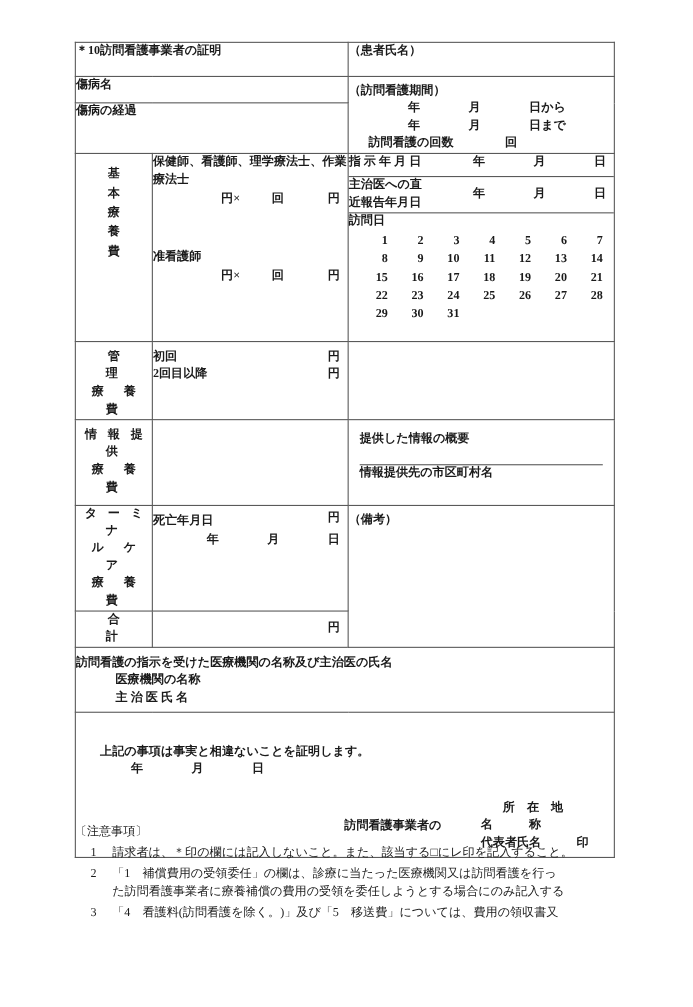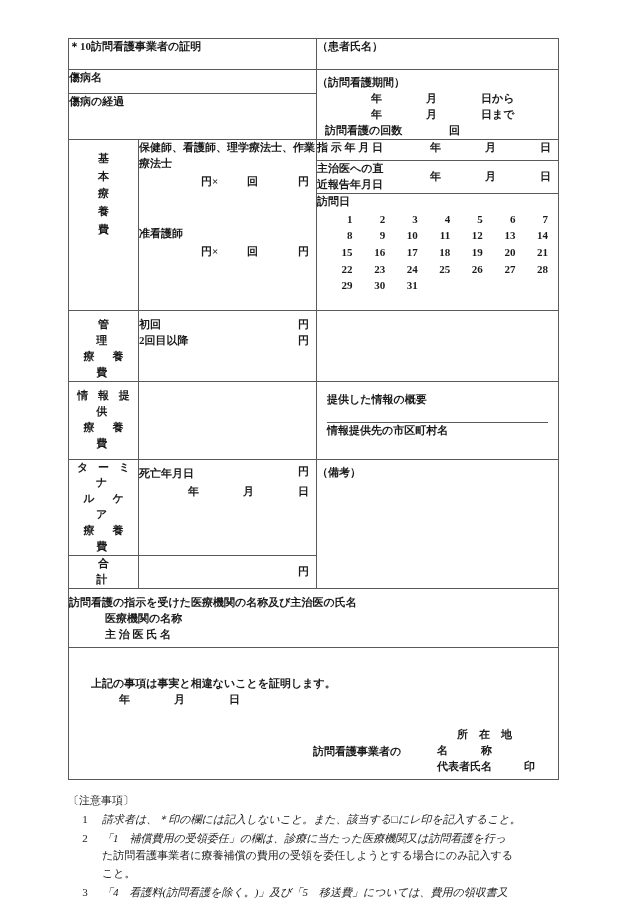--- a/index.html
+++ b/index.html
@@ -101,36 +101,36 @@
 
   .money-right {
     float: right;
     padding-right: 7px;
   }
 
   
   .notes {
     position: absolute;
     left: 68px;
-    top: 792px;
+    top: 748px;
     width: 512px;
     font-size: 11px;
     line-height: 1.62;
   }
   .notes-title { margin-left: 0; }
   .note-row {
     display: flex;
     margin-top: 1px;
   }
   .note-num {
     width: 34px;
     flex: 0 0 34px;
     text-align: center;
   }
-  .note-body { flex: 1 1 auto; font-style: italic; }
+  .note-body { flex: 1 1 auto; }
   .note-cont { margin-left: 34px; }
 </style>
 </head>
 <body>
 
 <div class="page">
 
   <table class="form-table">
     <colgroup>
       <col style="width:70px">
@@ -143,21 +143,21 @@
         <td colspan="2" class="cellpad" style="height:30px">＊10訪問看護事業者の証明</td>
         <td rowspan="1" class="cellpad">（患者氏名）</td>
       </tr>
 
       <tr>
         <td colspan="2" class="cellpad" style="height:22px">傷病名</td>
         <td rowspan="2" class="cellpad" style="padding-top:5px">
           <div>（訪問看護期間）</div>
           <div class="ymd" style="margin-left:54px">年　　　　月　　　　日から</div>
           <div class="ymd" style="margin-left:54px">年　　　　月　　　　日まで</div>
-          <div style="margin-left:8px">
+          <div style="margin-left:18px">
             <span>訪問看護の回数</span>
             <span style="margin-left:44px">回</span>
           </div>
         </td>
       </tr>
 
       <tr>
         <td colspan="2" class="cellpad" style="height:42px">傷病の経過</td>
       </tr>
 
@@ -354,21 +354,20 @@
     <div id="notes-list">
         <div class="note-row">
           <div class="note-num">1</div>
           <div class="note-body">請求者は、＊印の欄には記入しないこと。また、該当する□にレ印を記入すること。</div>
         </div>
         <div class="note-row">
           <div class="note-num">2</div>
           <div class="note-body">「1　補償費用の受領委任」の欄は、診療に当たった医療機関又は訪問看護を行っ</div>
         </div>
         <div class="note-cont">た訪問看護事業者に療養補償の費用の受領を委任しようとする場合にのみ記入する</div>
-        <div class="note-cont">こと。</div>
         <div class="note-row">
           <div class="note-num">3</div>
           <div class="note-body">「4　看護料(訪問看護を除く。)」及び「5　移送費」については、費用の領収書又</div>
         </div>
       </div>
   </div>
 
 </div>
 
 </body></html>

